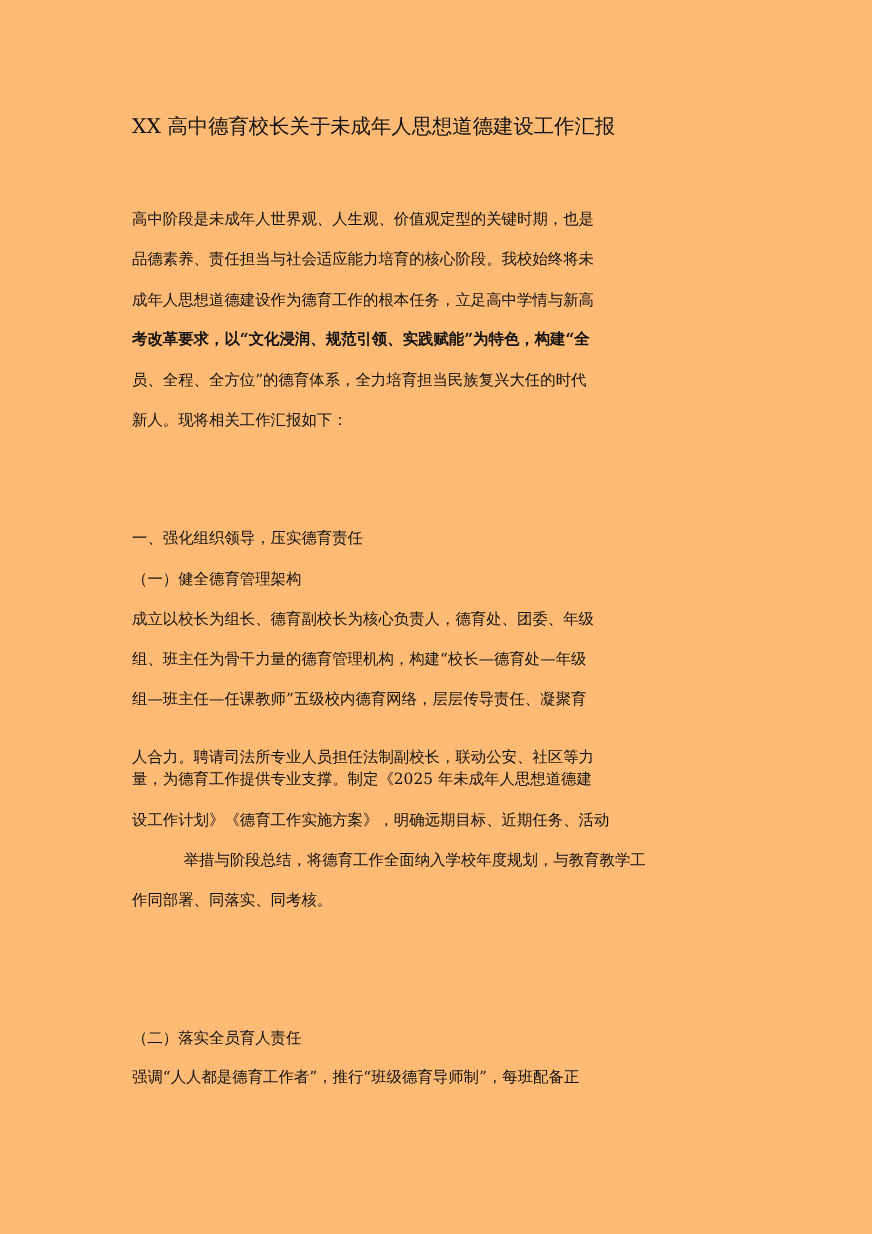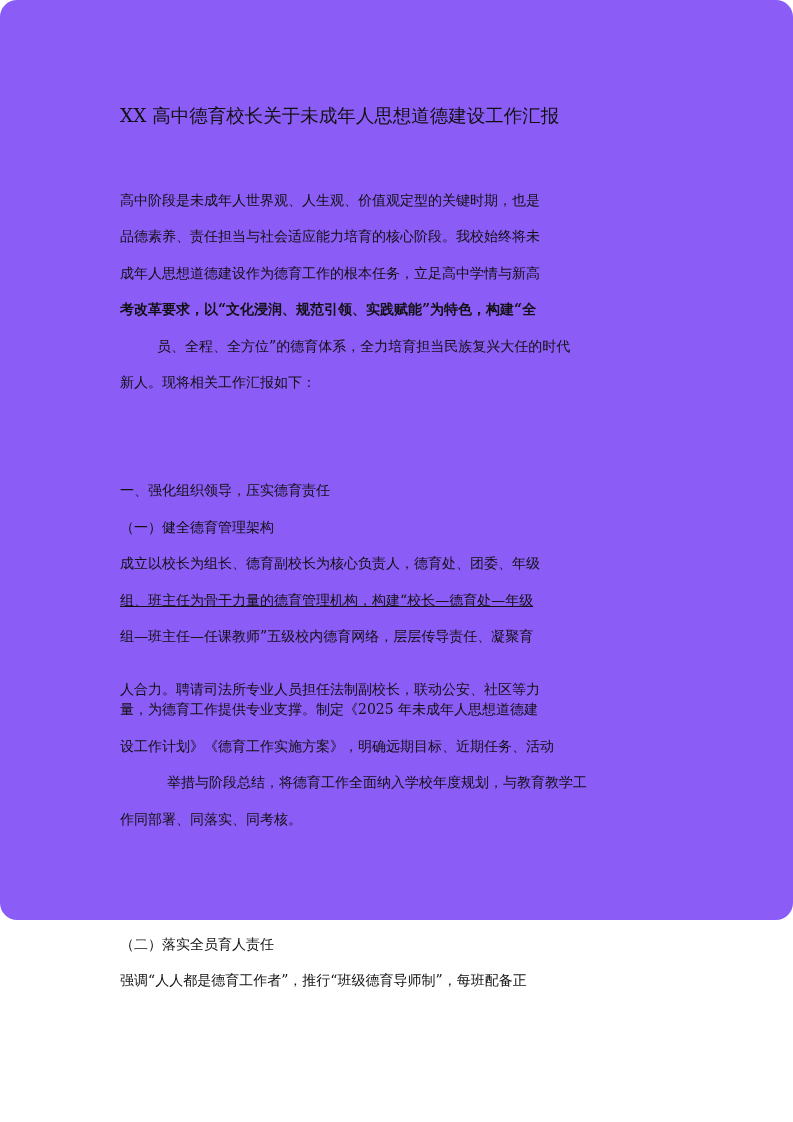--- a/index.html
+++ b/index.html
@@ -1,42 +1,42 @@
 <!DOCTYPE html>
 <html><head>
 <meta charset="utf-8">
 <style>
   html, body { margin: 0; padding: 0; background: #ffffff; }
   body { width: 793px; height: 1122px; position: relative; overflow: hidden;
          font-family: "DejaVu Serif", "Liberation Serif", serif; color: #111111; }
-  .page { position: absolute; left: 0; top: 0; width: 793px; height: 920px; background: #8b5cf6; border-radius: 17px; }
+  .page { position: absolute; left: 0; top: 0; width: 793px; height: 1122px; background: #fdba74; }
   .line { position: absolute; left: 120px; white-space: nowrap; font-size: 14px; line-height: 24px; letter-spacing: 0px; }
   .title { font-size: 18.5px; }
 </style>
 </head>
 <body>
 
 <div class="page">
   <div class="line title" style="top:104px;">XX 高中德育校长关于未成年人思想道德建设工作汇报</div>
 
   <div>
     <div class="line" style="top:188px;">高中阶段是未成年人世界观、人生观、价值观定型的关键时期，也是</div>
     <div class="line" style="top:224px;">品德素养、责任担当与社会适应能力培育的核心阶段。我校始终将未</div>
     <div class="line" style="top:261px;">成年人思想道德建设作为德育工作的根本任务，立足高中学情与新高</div>
     <div class="line" style="top:297px;font-weight:bold;">考改革要求，以“文化浸润、规范引领、实践赋能”为特色，构建“全</div>
-    <div class="line" style="top:334px;margin-left:37px;">员、全程、全方位”的德育体系，全力培育担当民族复兴大任的时代</div>
+    <div class="line" style="top:334px;">员、全程、全方位”的德育体系，全力培育担当民族复兴大任的时代</div>
     <div class="line" style="top:370px;">新人。现将相关工作汇报如下：</div>
   </div>
 
   <div class="line" style="top:478px;">一、强化组织领导，压实德育责任</div>
   <div class="line" style="top:515px;">（一）健全德育管理架构</div>
 
   <div>
     <div class="line" style="top:551px;">成立以校长为组长、德育副校长为核心负责人，德育处、团委、年级</div>
-    <div class="line" style="top:588px;text-decoration:underline;">组、班主任为骨干力量的德育管理机构，构建“校长—德育处—年级</div>
+    <div class="line" style="top:588px;">组、班主任为骨干力量的德育管理机构，构建“校长—德育处—年级</div>
     <div class="line" style="top:624px;">组—班主任—任课教师”五级校内德育网络，层层传导责任、凝聚育</div>
     <div class="line" style="top:661px;margin-top:16px;">人合力。聘请司法所专业人员担任法制副校长，联动公安、社区等力</div>
     <div class="line" style="top:697px;">量，为德育工作提供专业支撑。制定《2025 年未成年人思想道德建</div>
     <div class="line" style="top:734px;">设工作计划》《德育工作实施方案》，明确远期目标、近期任务、活动</div>
     <div class="line" style="top:770px;margin-left:47px;">举措与阶段总结，将德育工作全面纳入学校年度规划，与教育教学工</div>
     <div class="line" style="top:807px;">作同部署、同落实、同考核。</div>
   </div>
 
   <div class="line" style="top:932px;">（二）落实全员育人责任</div>
   <div>

